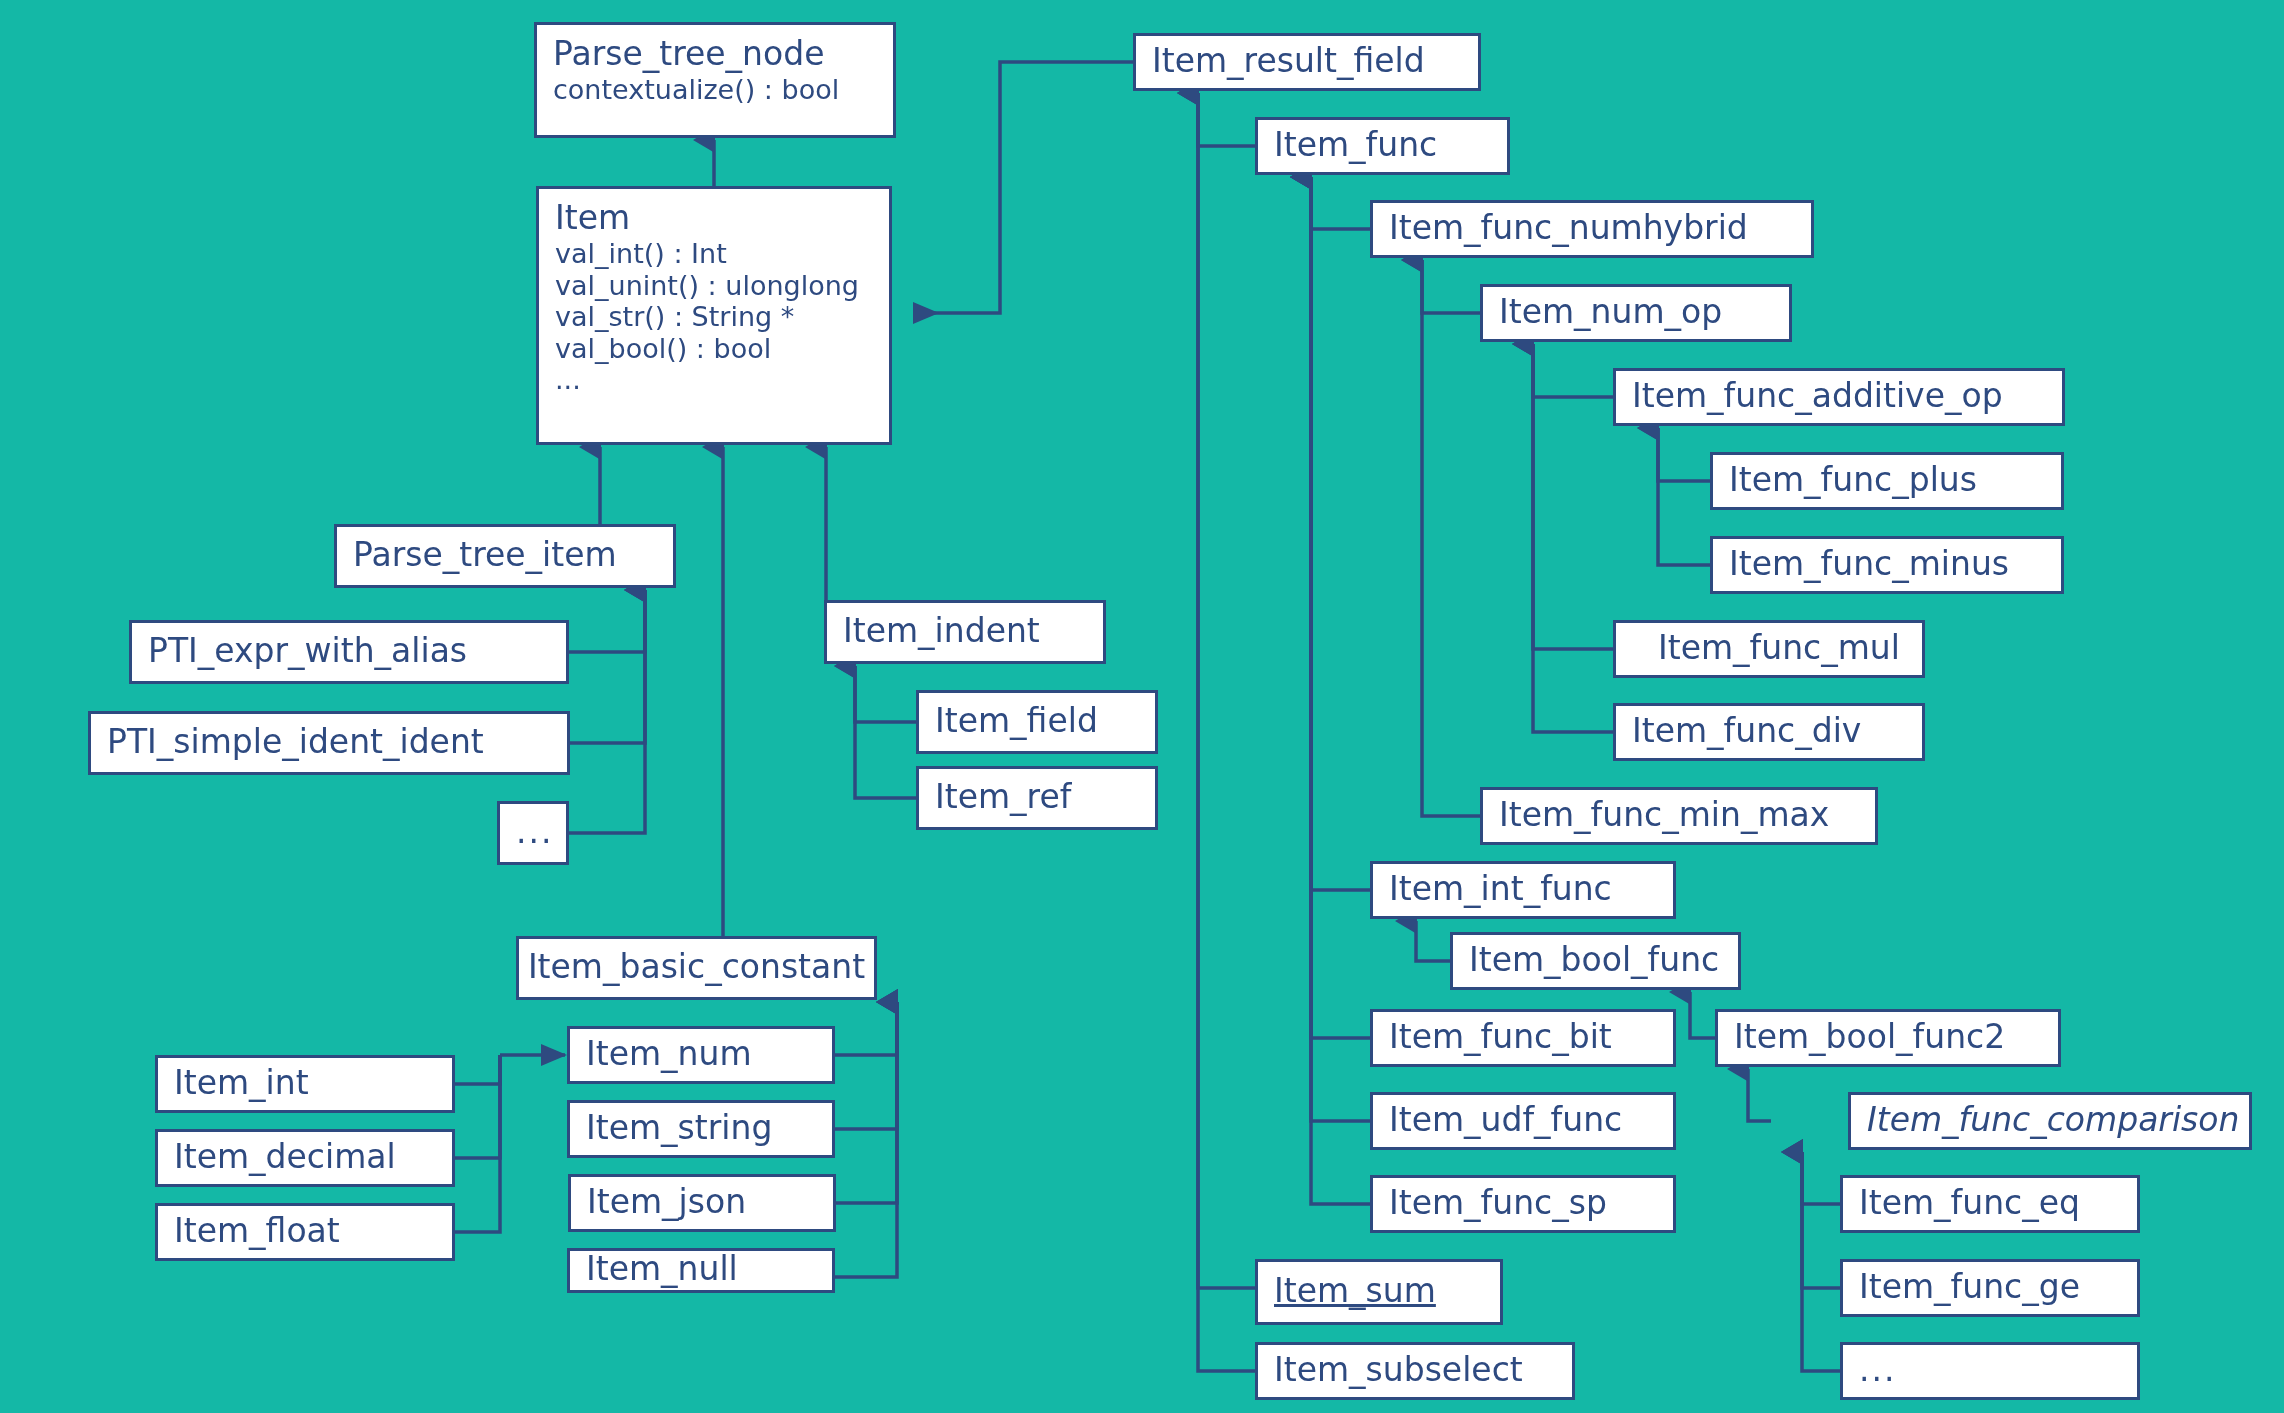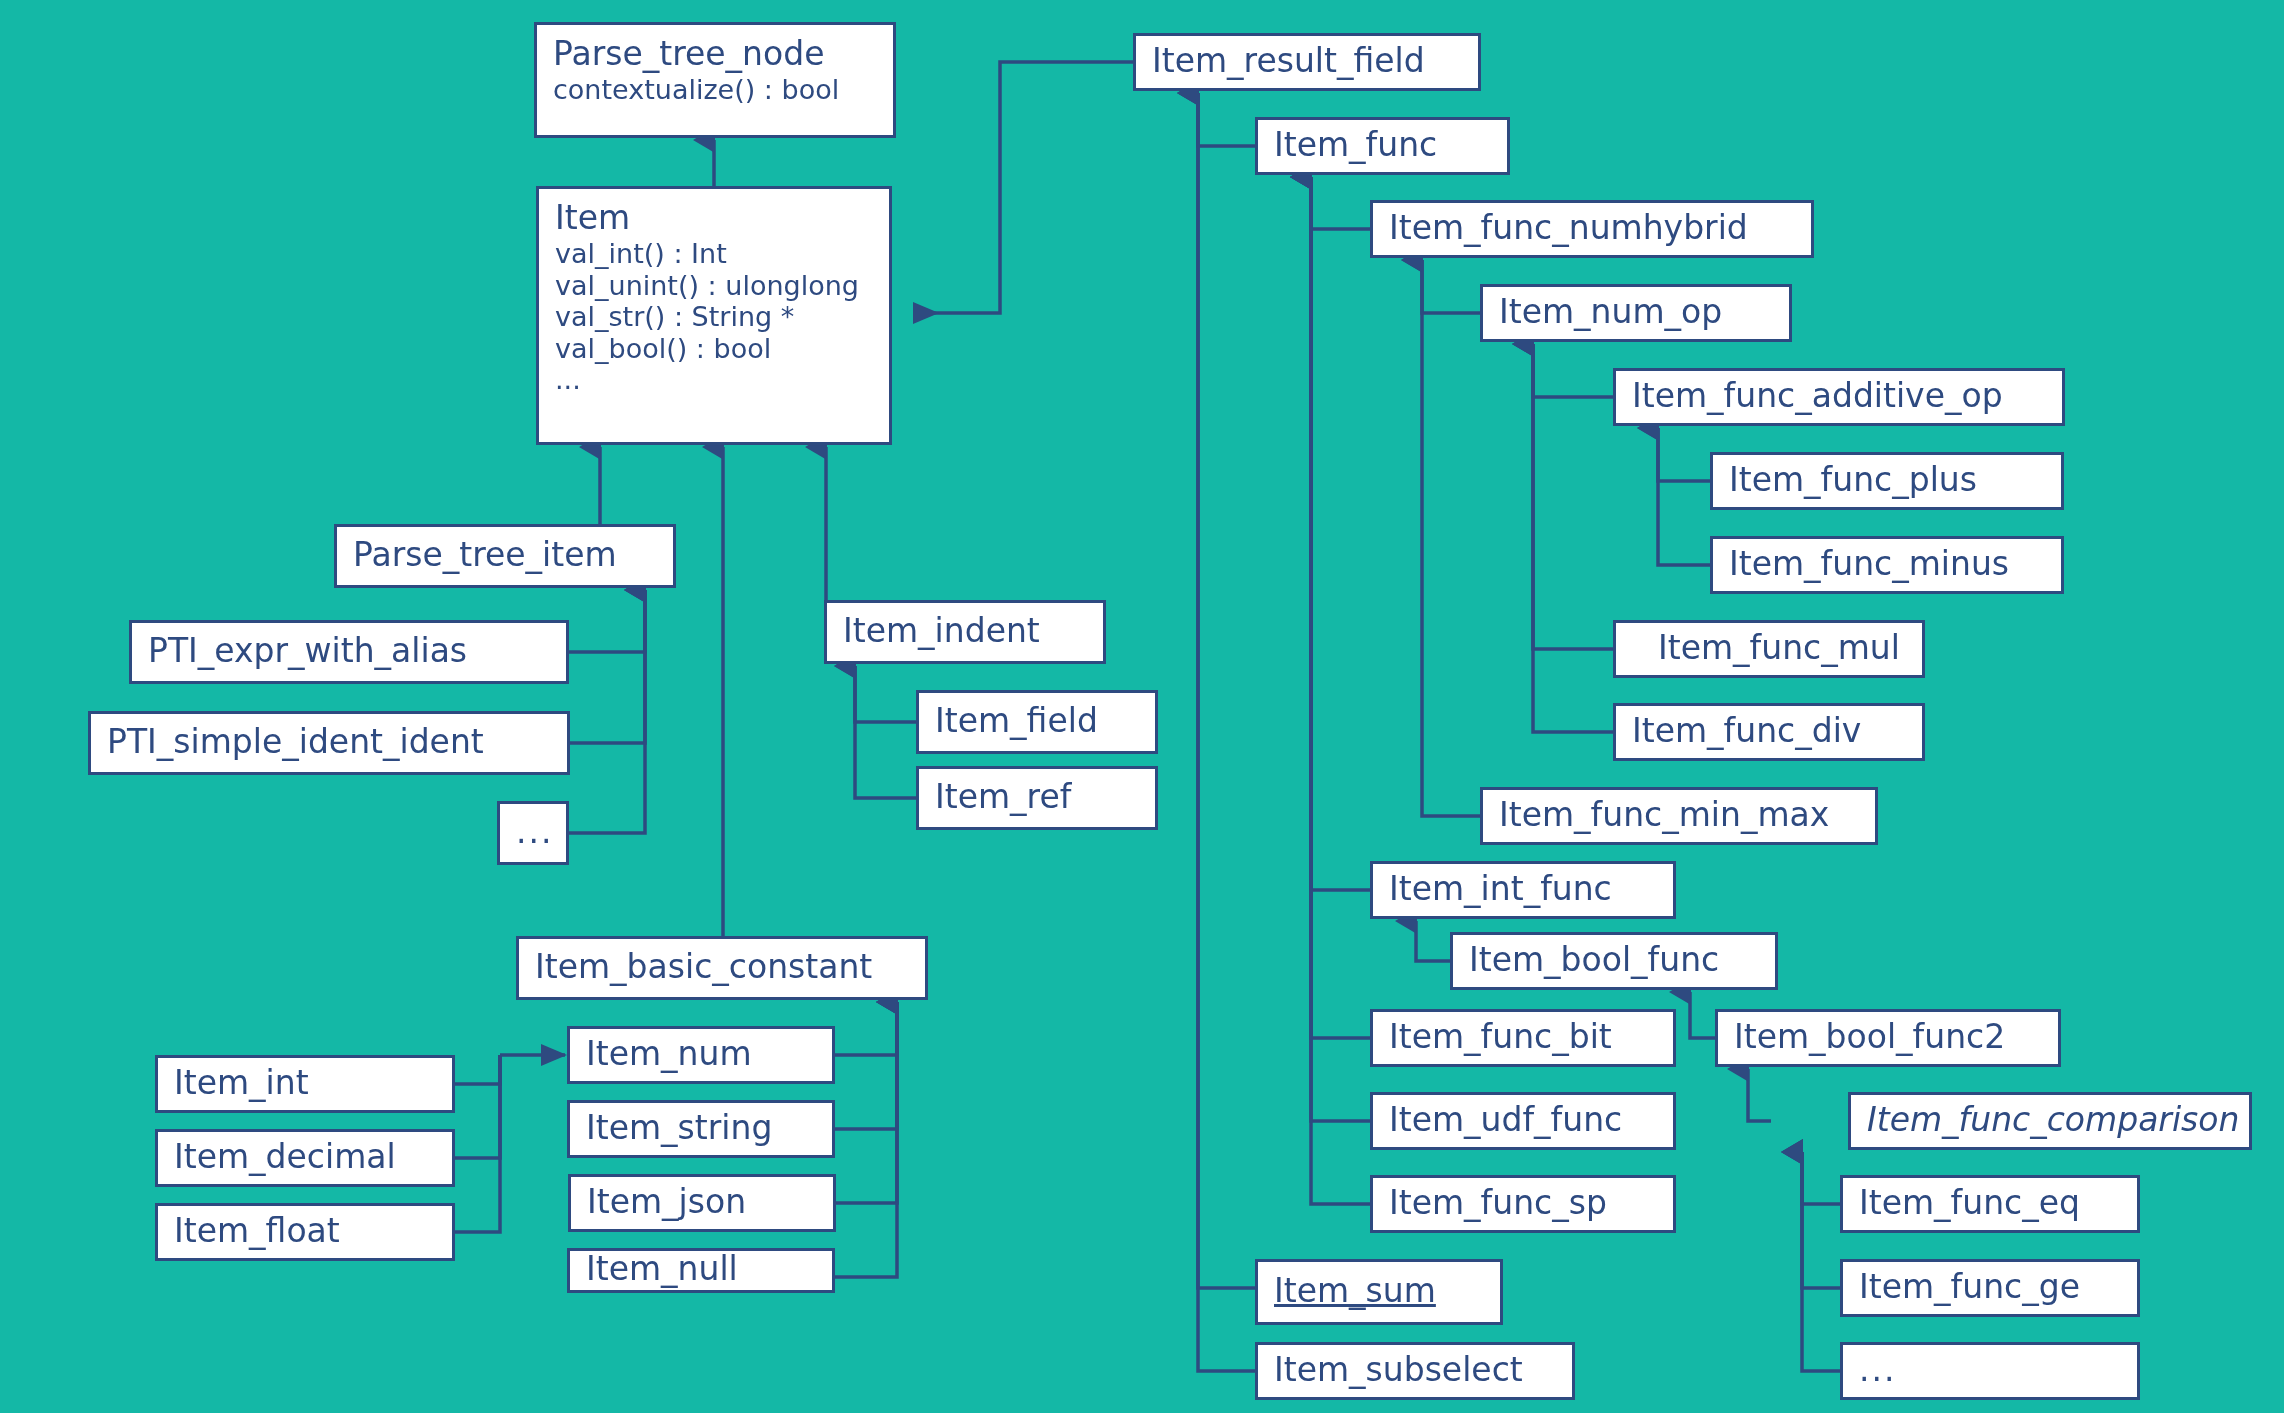--- a/index.html
+++ b/index.html
@@ -142,21 +142,21 @@
     </div>
     <div class="node" style="left: 824px; top: 600px; width: 282px; height: 64px;">
       <div class="title">Item_indent</div>
     </div>
     <div class="node" style="left: 916px; top: 690px; width: 242px; height: 64px;">
       <div class="title">Item_field</div>
     </div>
     <div class="node" style="left: 916px; top: 766px; width: 242px; height: 64px;">
       <div class="title">Item_ref</div>
     </div>
-    <div class="node" style="left: 516px; top: 936px; width: 412px; height: 64px;">
+    <div class="node" style="left: 516px; top: 936px; width: 361px; height: 64px; align-items: center;">
       <div class="title">Item_basic_constant</div>
     </div>
     <div class="node" style="left: 155px; top: 1055px; width: 300px; height: 58px;">
       <div class="title">Item_int</div>
     </div>
     <div class="node" style="left: 155px; top: 1129px; width: 300px; height: 58px;">
       <div class="title">Item_decimal</div>
     </div>
     <div class="node" style="left: 155px; top: 1203px; width: 300px; height: 58px;">
       <div class="title">Item_float</div>
@@ -199,21 +199,21 @@
     </div>
     <div class="node" style="left: 1613px; top: 703px; width: 312px; height: 58px;">
       <div class="title">Item_func_div</div>
     </div>
     <div class="node" style="left: 1480px; top: 787px; width: 398px; height: 58px;">
       <div class="title">Item_func_min_max</div>
     </div>
     <div class="node" style="left: 1370px; top: 861px; width: 306px; height: 58px;">
       <div class="title">Item_int_func</div>
     </div>
-    <div class="node" style="left: 1450px; top: 932px; width: 328px; height: 58px;">
+    <div class="node" style="left: 1450px; top: 932px; width: 291px; height: 58px;">
       <div class="title">Item_bool_func</div>
     </div>
     <div class="node" style="left: 1370px; top: 1009px; width: 306px; height: 58px;">
       <div class="title">Item_func_bit</div>
     </div>
     <div class="node" style="left: 1715px; top: 1009px; width: 346px; height: 58px;">
       <div class="title">Item_bool_func2</div>
     </div>
     <div class="node" style="left: 1370px; top: 1092px; width: 306px; height: 58px;">
       <div class="title">Item_udf_func</div>

